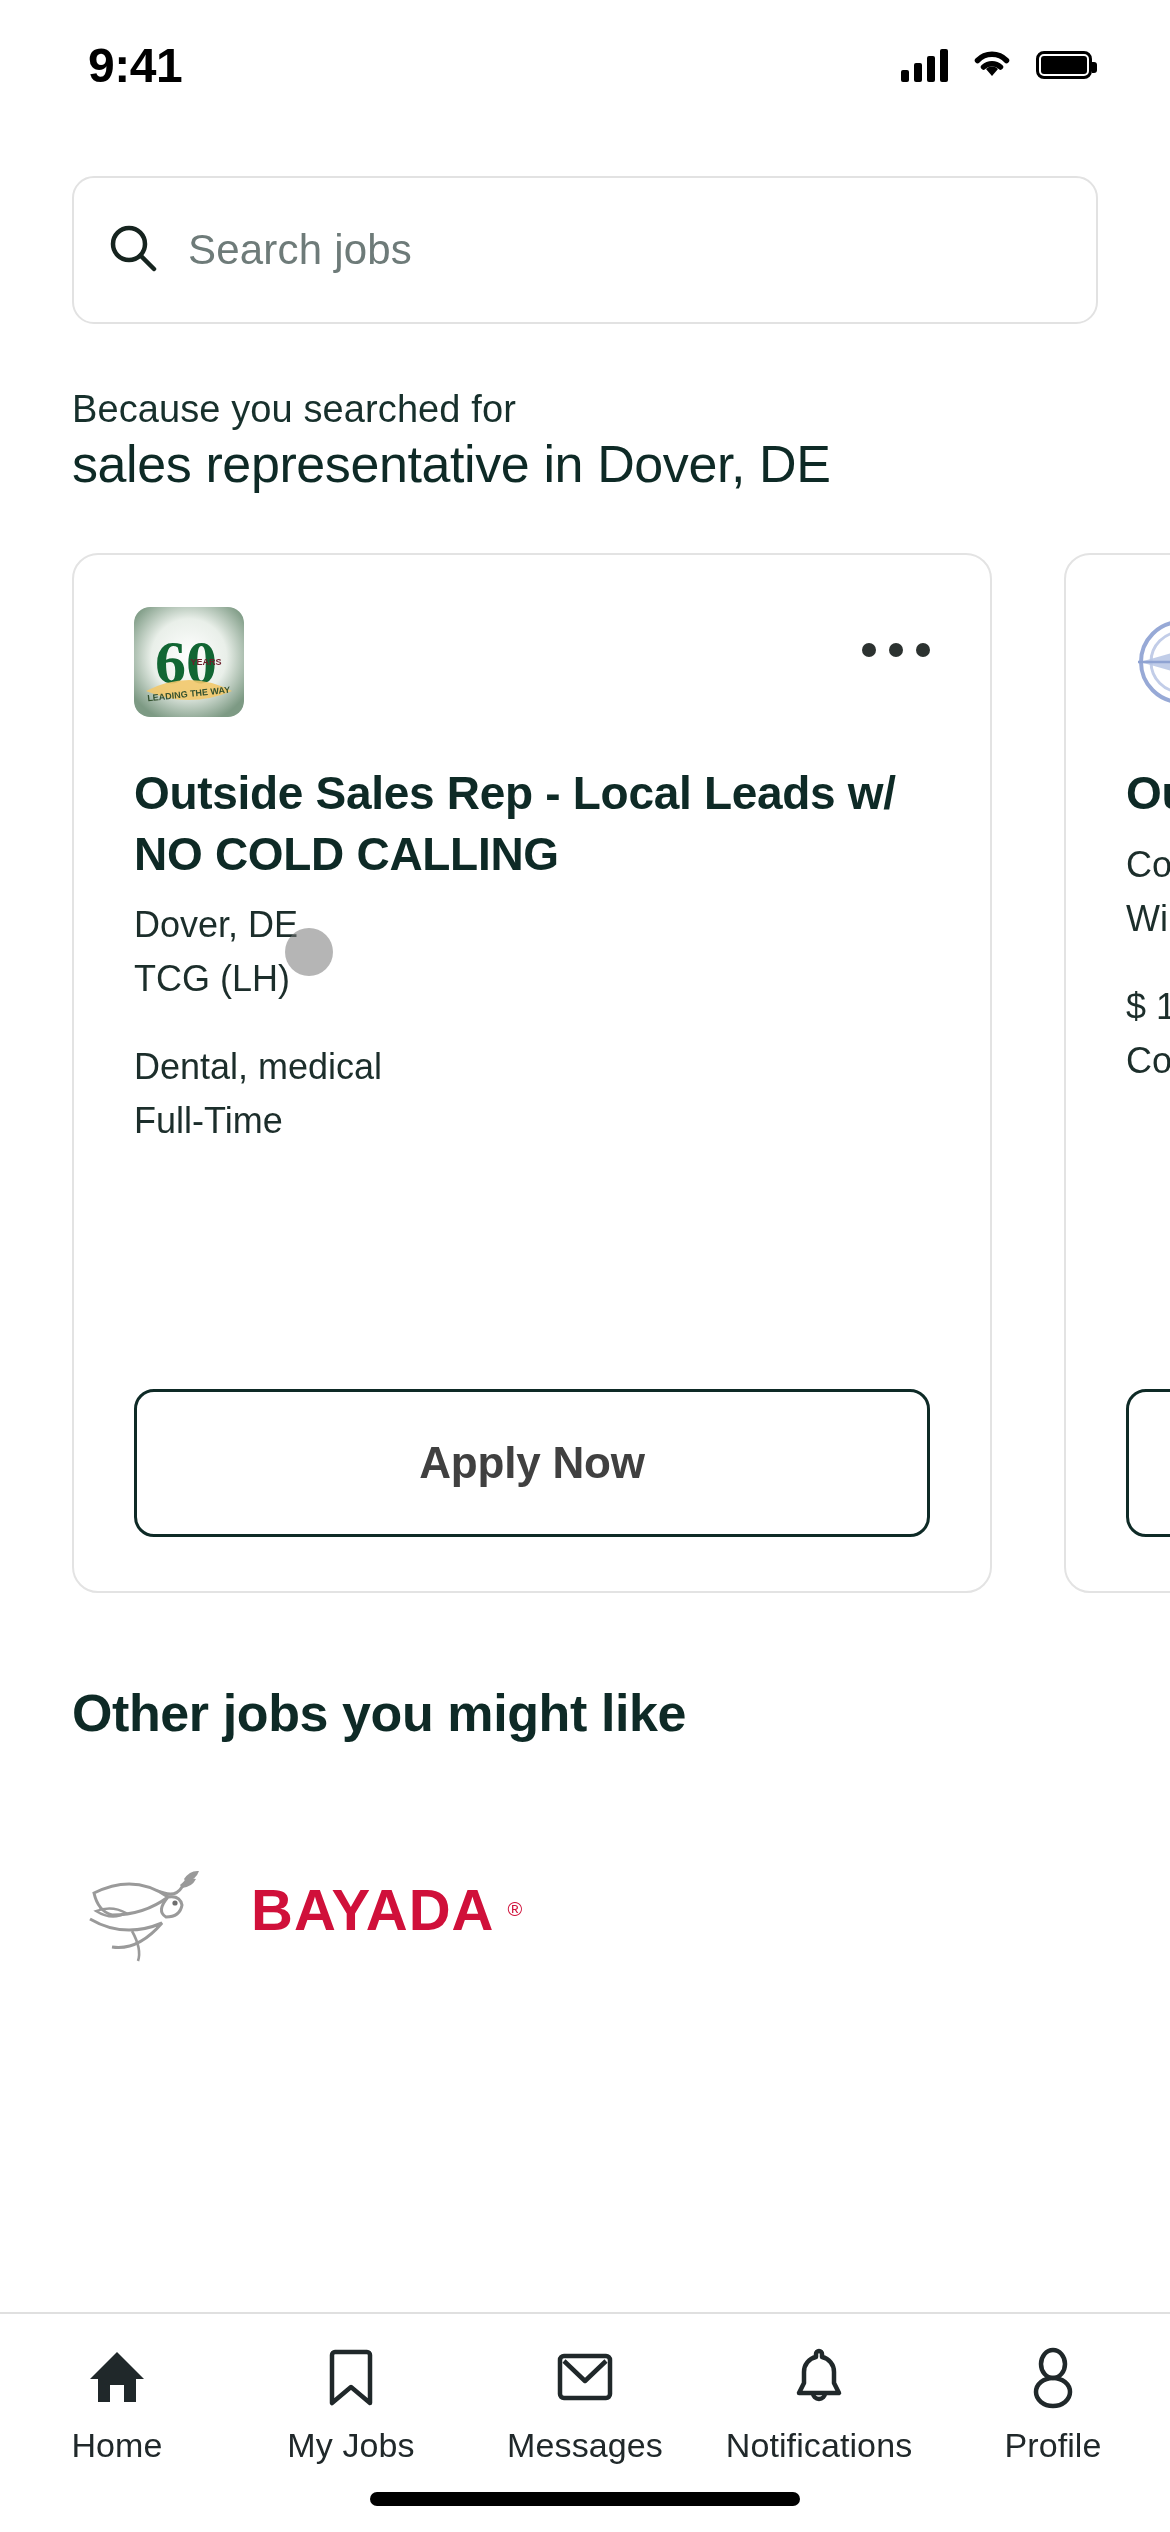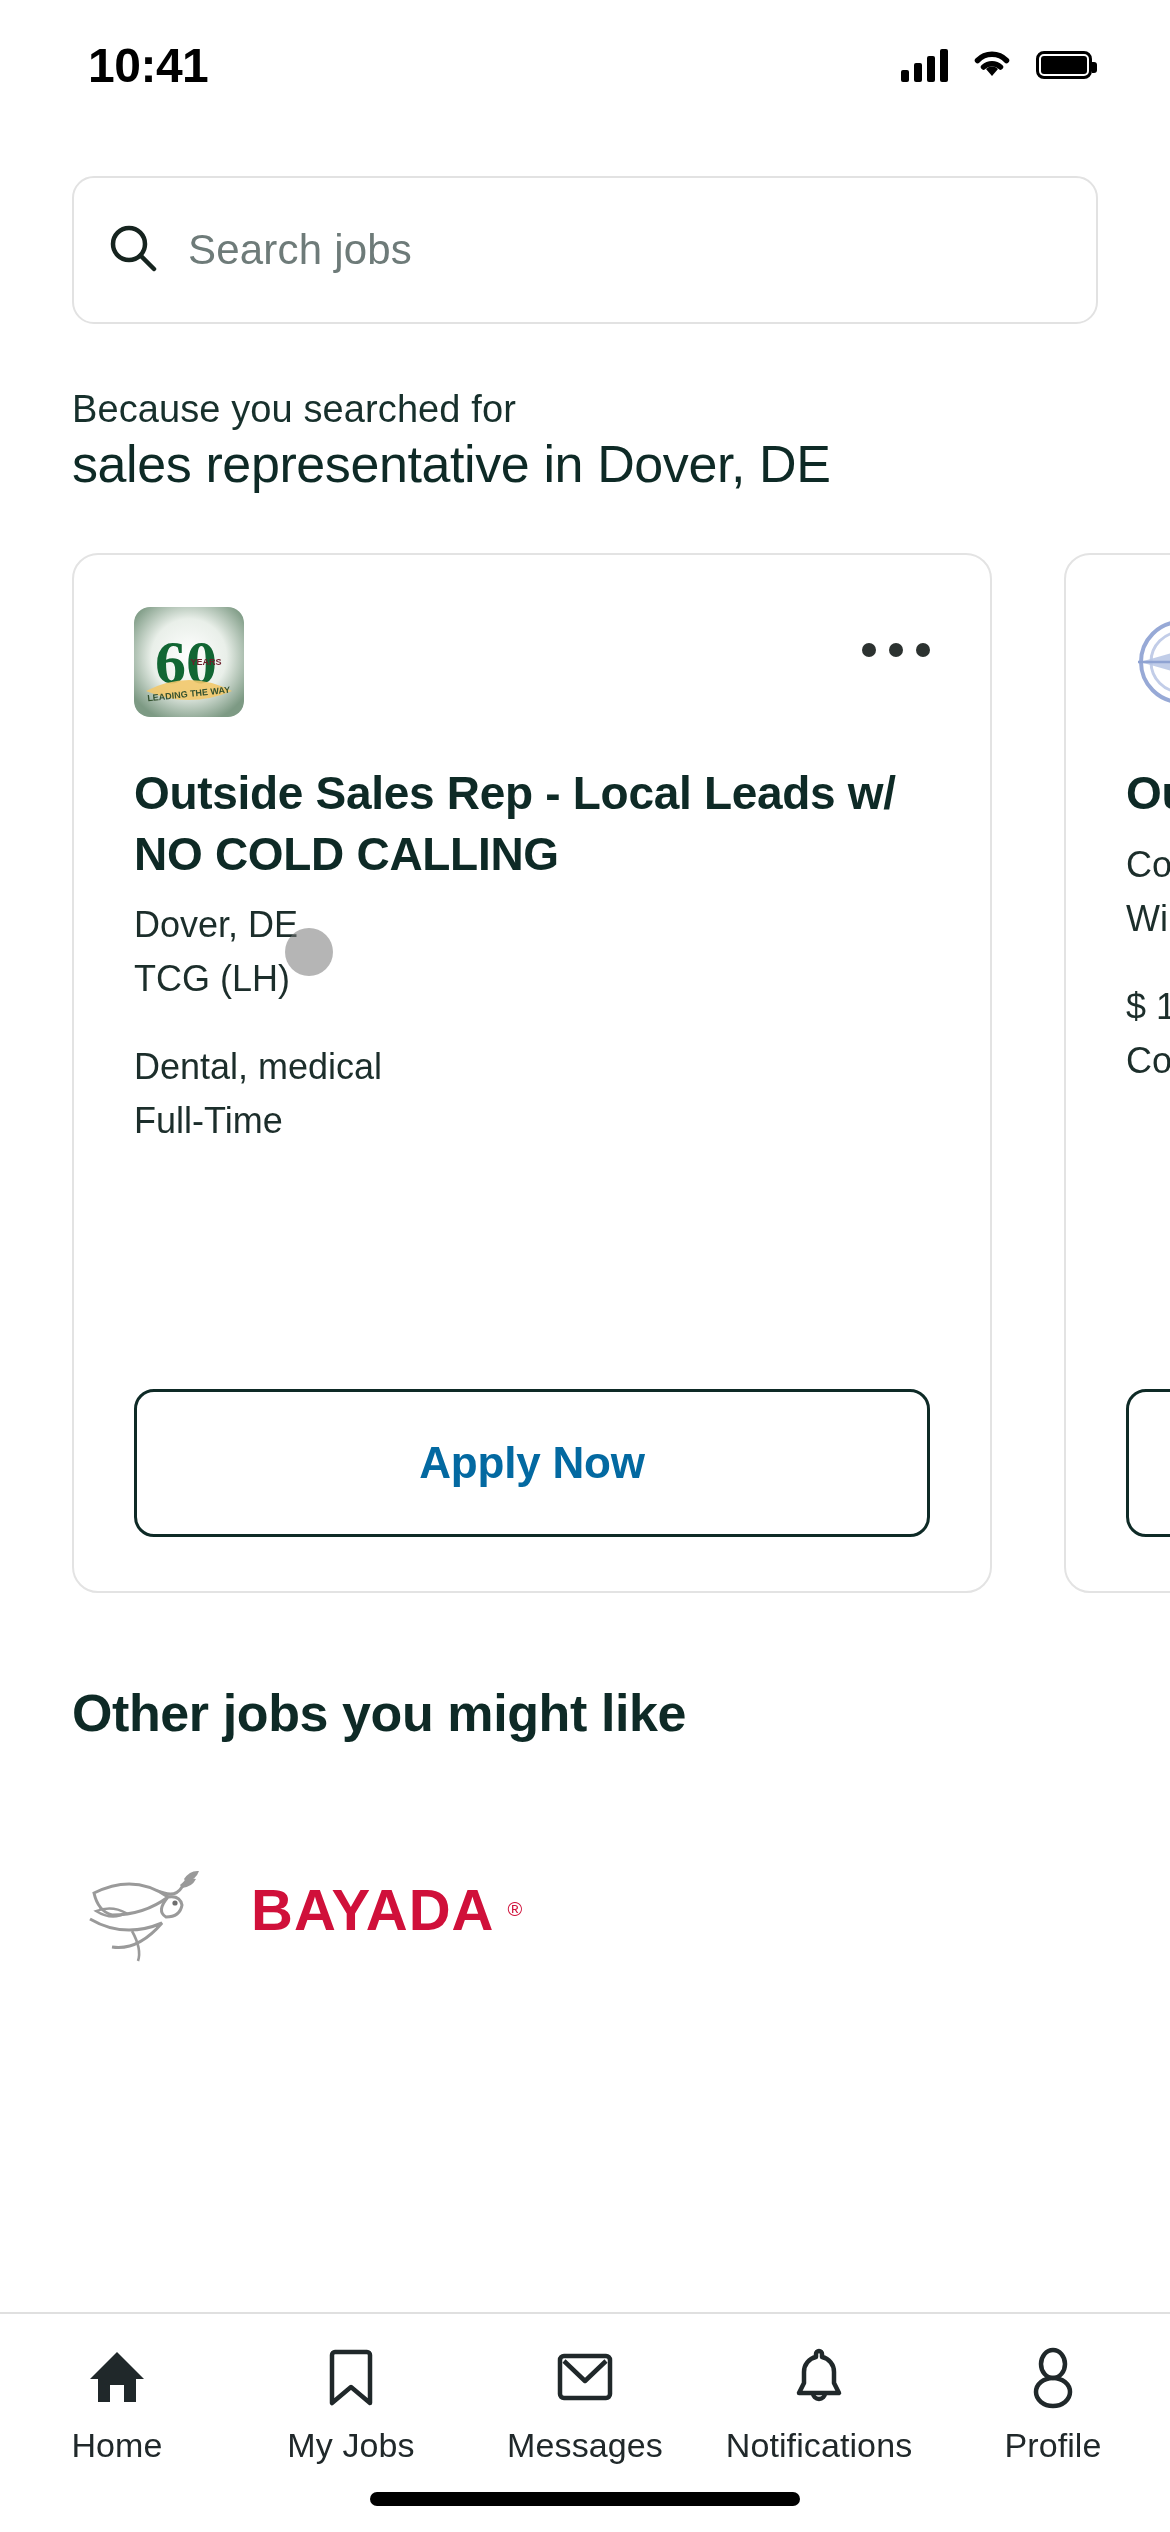--- a/index.html
+++ b/index.html
@@ -126,21 +126,21 @@
   .meta-gap{ margin-top:34px; }
 
   .card-spacer{ flex:1 1 auto; min-height:110px; }
   .apply-btn{
     height:148px;
     border:3px solid #0e2a26;
     border-radius:20px;
     display:flex; align-items:center; justify-content:center;
     font-size:44px;
     font-weight:700;
-    color:#0369a1;
+    color:#404040;
     background:#fff;
     letter-spacing:-0.2px;
   }
 
   
   .other-head{
     padding:90px 72px 0 72px;
     font-size:52px;
     font-weight:700;
     color:#0e2a26;
@@ -201,21 +201,21 @@
     width:48px; height:48px;
     border-radius:50%;
     background:rgba(120,120,120,0.55);
     pointer-events:none;
   }
 </style>
 </head>
 <body>
 
 <div class="status-bar">
-  <div class="status-time">10:41</div>
+  <div class="status-time">9:41</div>
   <div class="status-icons">
     <span class="sig-bars">
         <i></i>
         <i></i>
         <i></i>
         <i></i>
       </span>
     <span>
       <svg width="44" height="34" viewBox="0 0 44 34">
         <path d="M22 30 l6 -7 a8.5 8.5 0 0 0 -12 0 z" fill="#000"></path>

